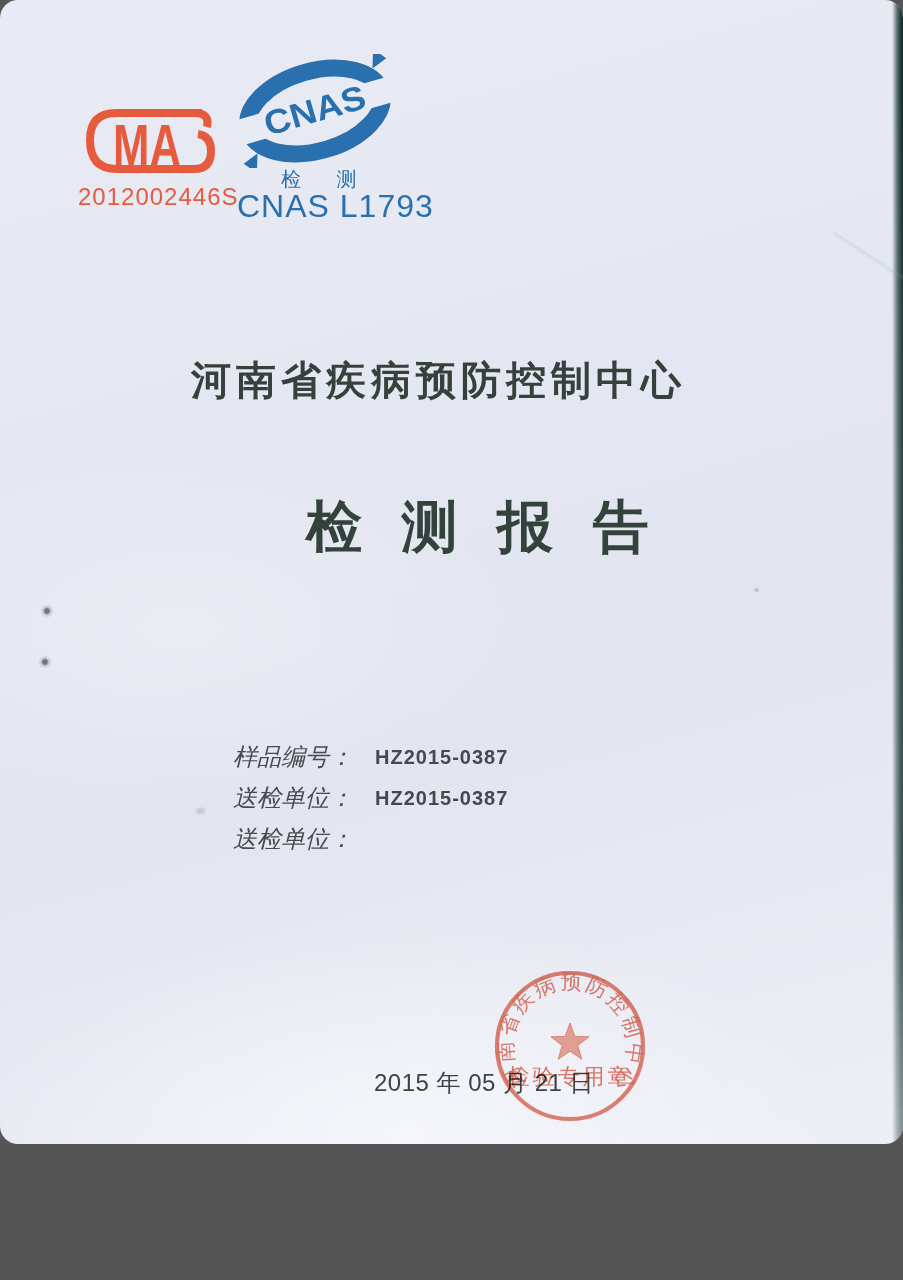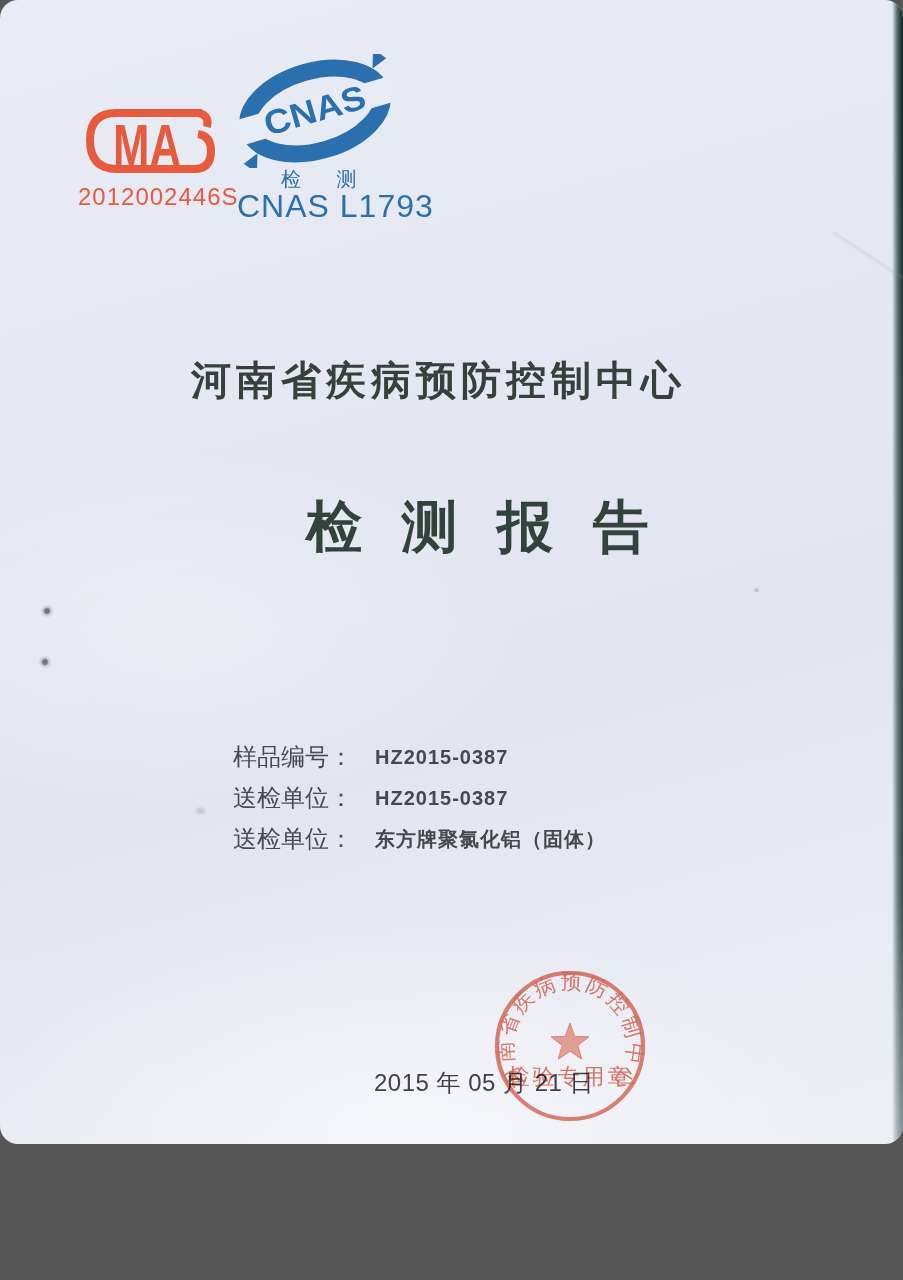--- a/index.html
+++ b/index.html
@@ -19,21 +19,21 @@
   
   .cnas-svg{left:236px; top:54px; width:158px; height:114px;}
   .cnas-cn{left:281px; top:166px; font-size:20px; letter-spacing:15px; color:#2a6fae; white-space:nowrap;}
   .cnas-en{left:237px; top:188px; font-size:32px; letter-spacing:1px; color:#2a6fae; white-space:nowrap;}
   
   .org-title{left:191px; top:353px; font-size:40px; font-weight:700; letter-spacing:5px; color:#37413c; white-space:nowrap;}
   .report-title{left:266px; top:490px; font-size:56px; font-weight:700; letter-spacing:12px; color:#33423b; white-space:nowrap;margin-left:40px;}
   
   .fields{left:233px; top:744px;}
   .field-row{display:flex; line-height:26px; margin-bottom:15px; white-space:nowrap;}
-  .field-label{display:inline-block; min-width:142px; font-size:24px; color:#474b50;}
+  .field-label{display:inline-block; min-width:142px; font-size:24px; color:#474b50;font-style:italic;}
   .field-value{font-size:20px; color:#45494e; letter-spacing:1px;font-weight:bold;}
   
   .date-line{left:374px; top:1031px; font-size:24px; letter-spacing:.5px; color:#3e4247; white-space:nowrap;margin-top:36px;}
   
   .stamp-svg{left:484px; top:960px; width:172px; height:172px; mix-blend-mode:multiply; opacity:.92;}
   
   .edge-shadow{right:0; top:0; width:11px; height:1280px;
     background:linear-gradient(to right, rgba(30,58,56,0) 0%, rgba(35,66,62,.7) 45%, #1b3735 82%, #142c2a 100%);
     -webkit-mask-image:linear-gradient(to bottom,#000 0%,#000 8%,rgba(0,0,0,.88) 30%,rgba(0,0,0,.8) 70%,rgba(0,0,0,.45) 90%,rgba(0,0,0,.12) 100%);
     mask-image:linear-gradient(to bottom,#000 0%,#000 8%,rgba(0,0,0,.88) 30%,rgba(0,0,0,.8) 70%,rgba(0,0,0,.45) 90%,rgba(0,0,0,.12) 100%);}
@@ -76,21 +76,20 @@
     <div class="field-row">
       <span class="field-label">样品编号：</span>
       <span class="field-value">HZ2015-0387</span>
     </div>
     <div class="field-row">
       <span class="field-label">送检单位：</span>
       <span class="field-value">HZ2015-0387</span>
     </div>
     <div class="field-row">
       <span class="field-label">送检单位：</span>
-      <span class="field-value">东方牌聚氯化铝（固体）</span>
     </div>
   </div>
 
   <div class="abs date-line">2015 年 05 月 21 日</div>
 
   <svg class="abs stamp-svg" viewBox="0 0 172 172">
     <defs>
       <path id="stamp-arc" d="M 45.3,126.7 A 57.5,57.5 0 1 1 126.7,126.7" fill="none"></path>
     </defs>
     <circle cx="86" cy="86" r="73" fill="none" stroke="#e0614e" stroke-width="4.2" opacity="0.85"></circle>

